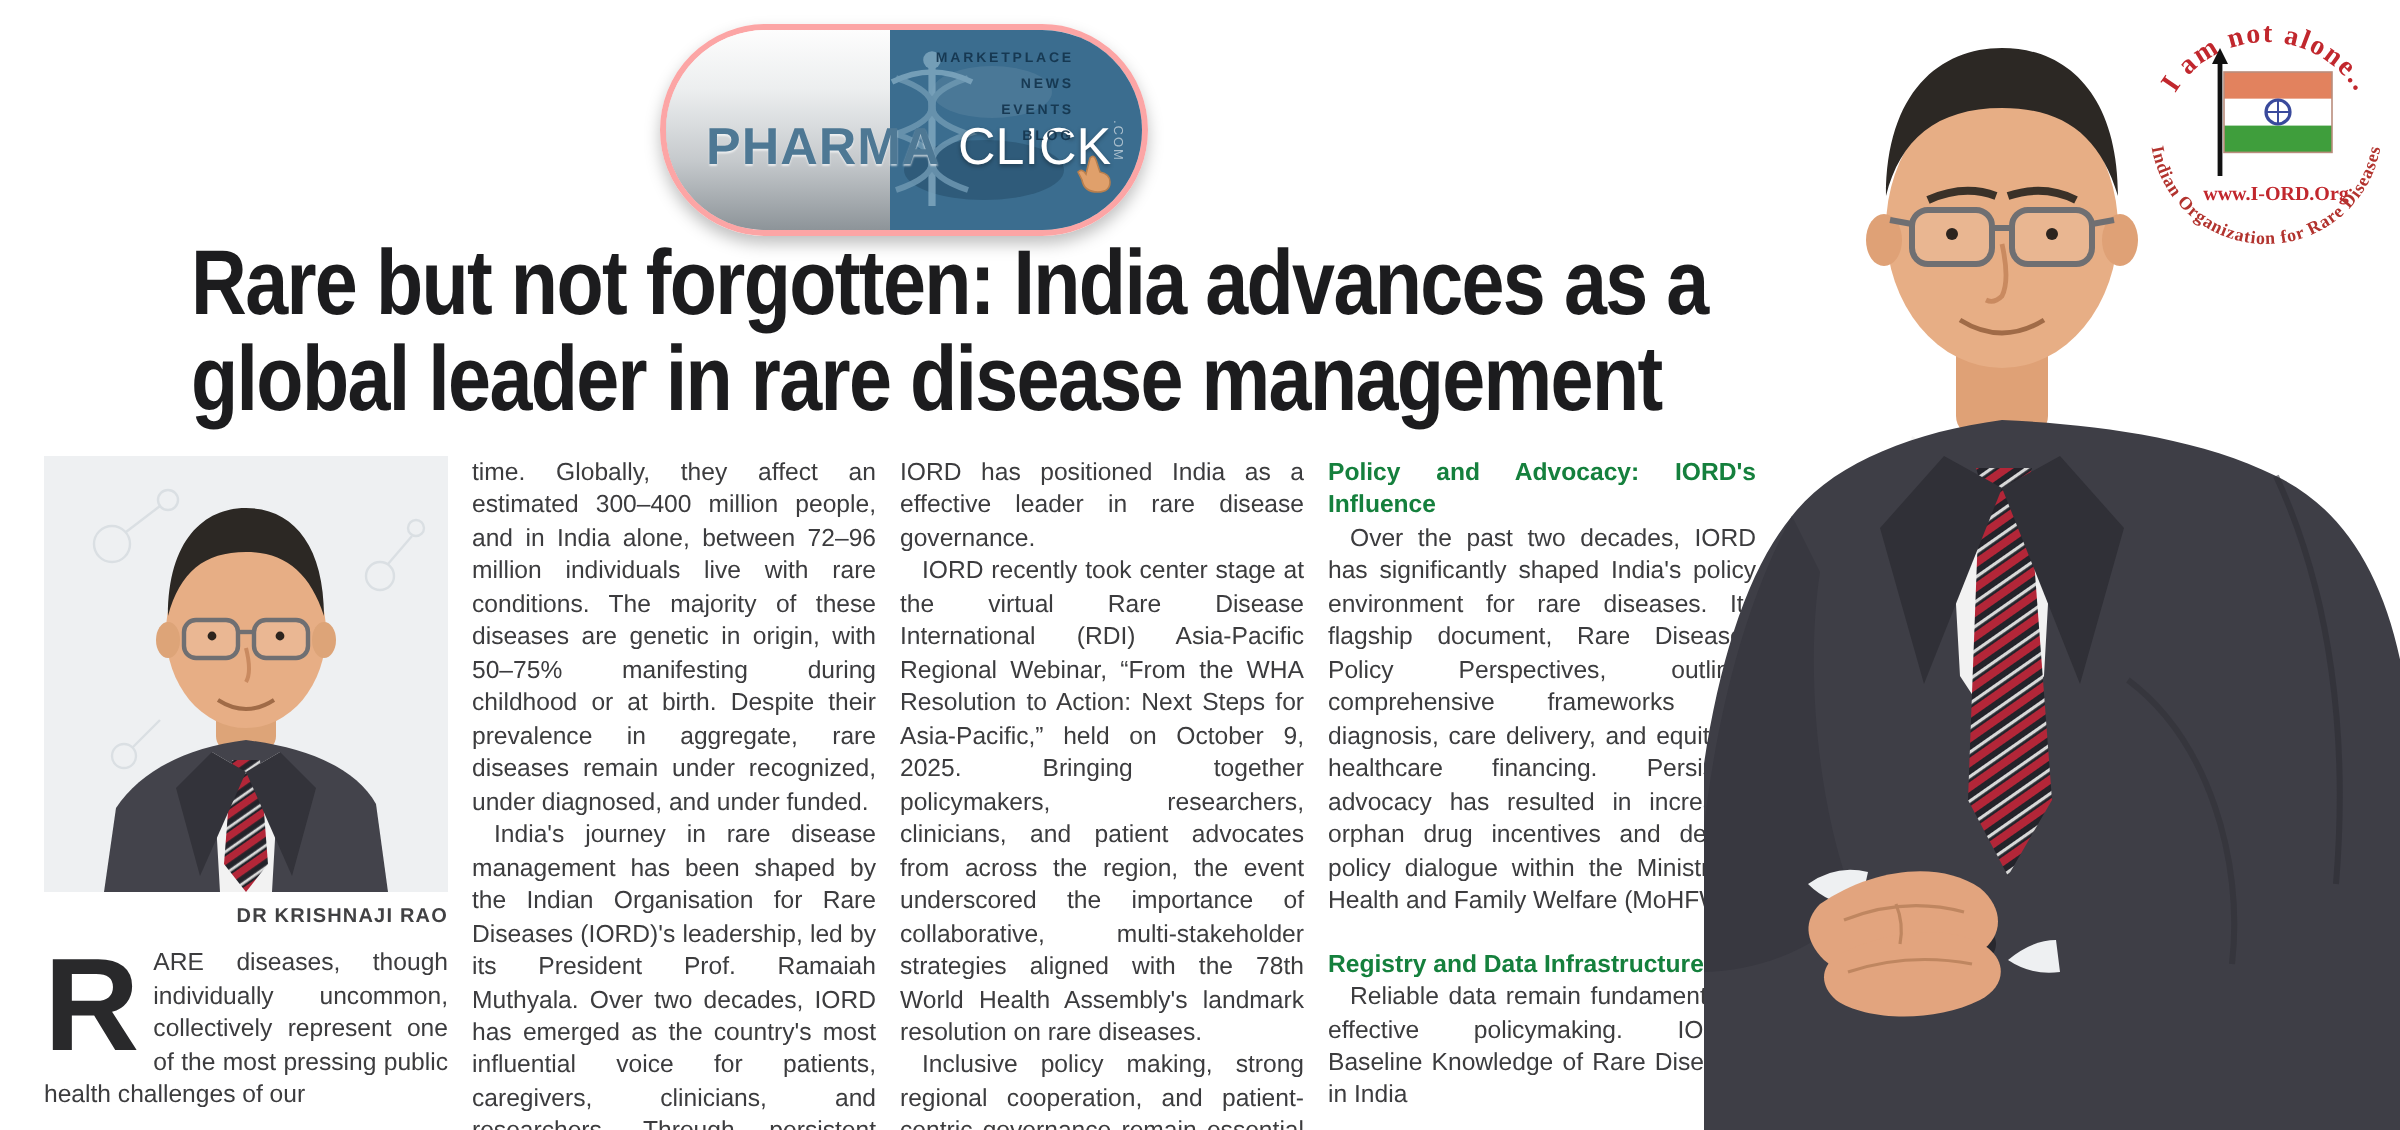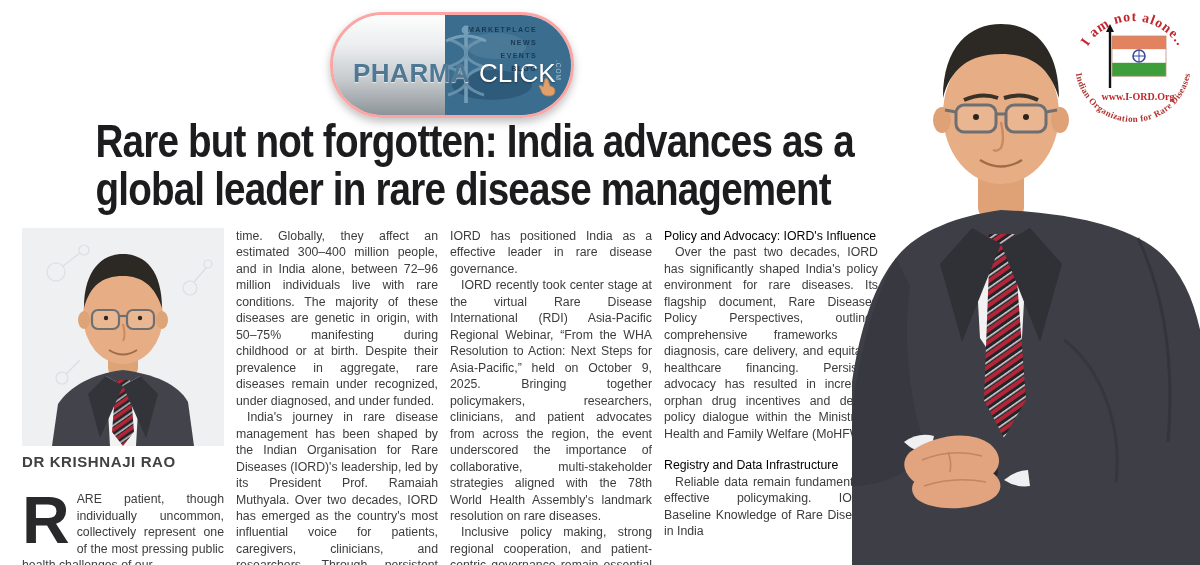--- a/index.html
+++ b/index.html
@@ -34,25 +34,25 @@
             font-weight:800;font-size:46px;line-height:1.04;letter-spacing:-1px;
             transform:scaleX(.84);transform-origin:50% 0;}
   .headline div{white-space:nowrap;}
 
   
   .col{position:absolute;top:228px;width:202px;font-size:12.3px;line-height:1.34;
        text-align:justify;color:#3c3c3e;z-index:1;}
   .col p{margin:0;}
   .col p.indent{text-indent:11px;}
   #col1{left:22px;} #col2{left:236px;} #col3{left:450px;} #col4{left:664px;width:214px;}
-  .subhead{font-weight:normal;color:#000000;margin:0 0 1px 0;}
+  .subhead{font-weight:bold;color:#15803d;margin:0 0 1px 0;}
   .gap{height:15px;}
   .photo-frame{width:202px;height:218px;overflow:hidden;background:#eef0f2;}
-  .caption{font-size:15px;font-weight:bold;letter-spacing:.6px;color:#414143;
-           margin:6px 0 19px 0;text-align:left;}
+  .caption{font-size:10px;font-weight:bold;letter-spacing:.6px;color:#414143;
+           margin:6px 0 8px 0;text-align:right;}
   .dropcap{float:left;font-size:66px;line-height:.8;font-weight:bold;color:#29292b;
            padding:3px 7px 0 0;}
 
   
   .figure{position:absolute;left:852px;top:8px;width:348px;height:557px;z-index:2;}
   .badge{position:absolute;left:1066px;top:0px;width:134px;height:150px;z-index:4;}
   .watermark{position:absolute;right:0;bottom:0;width:130px;height:100px;z-index:0;opacity:.8;}
 </style>
 </head>
 <body>
@@ -126,21 +126,21 @@
         <path d="M101,96 q3,12 0,17" stroke="#c98a60" stroke-width="2" fill="none"></path>
         <path d="M87,122 q14,9 28,0" stroke="#a06b47" stroke-width="2" fill="none"></path>
         <path d="M101,142 C70,146 48,158 36,176 L30,218 L172,218 L166,174 C156,156 132,146 101,142 Z" fill="#43434b"></path>
         <path d="M84,148 L101,158 L118,148 L114,218 L88,218 Z" fill="#f2f2f2"></path>
         <path d="M94,152 L108,152 L112,204 L101,218 L90,204 Z" fill="url(#tieA)"></path>
         <path d="M84,148 L101,158 L78,210 L66,166 Z" fill="#33333a"></path>
         <path d="M118,148 L101,158 L124,210 L136,166 Z" fill="#33333a"></path>
       </svg>
     </div>
     <div class="caption">DR KRISHNAJI RAO</div>
-    <p><span class="dropcap">R</span><span>ARE patient, though individually uncommon, collectively represent one of the most pressing public health challenges of our</span></p>
+    <p><span class="dropcap">R</span><span>ARE diseases, though individually uncommon, collectively represent one of the most pressing public health challenges of our</span></p>
   </div>
 
   <div class="col" id="col2">
     <p>time. Globally, they affect an estimated 300–400 million people, and in India alone, between 72–96 million individuals live with rare conditions. The majority of these diseases are genetic in origin, with 50–75% manifesting during childhood or at birth. Despite their prevalence in aggregate, rare diseases remain under recognized, under diagnosed, and under funded.</p>
     <p class="indent">India's journey in rare disease management has been shaped by the Indian Organisation for Rare Diseases (IORD)'s leadership, led by its President Prof. Ramaiah Muthyala. Over two decades, IORD has emerged as the country's most influential voice for patients, caregivers, clinicians, and researchers. Through persistent advocacy, policy engagement, and scientific collaboration,</p>
   </div>
 
   <div class="col" id="col3">
     <p>IORD has positioned India as a effective leader in rare disease governance.</p>
     <p class="indent">IORD recently took center stage at the virtual Rare Disease International (RDI) Asia-Pacific Regional Webinar, “From the WHA Resolution to Action: Next Steps for Asia-Pacific,” held on October 9, 2025.  Bringing together policymakers, researchers, clinicians, and patient advocates from across the region, the event underscored the importance of collaborative, multi-stakeholder strategies aligned with the 78th World Health Assembly's landmark resolution on rare diseases.</p>

